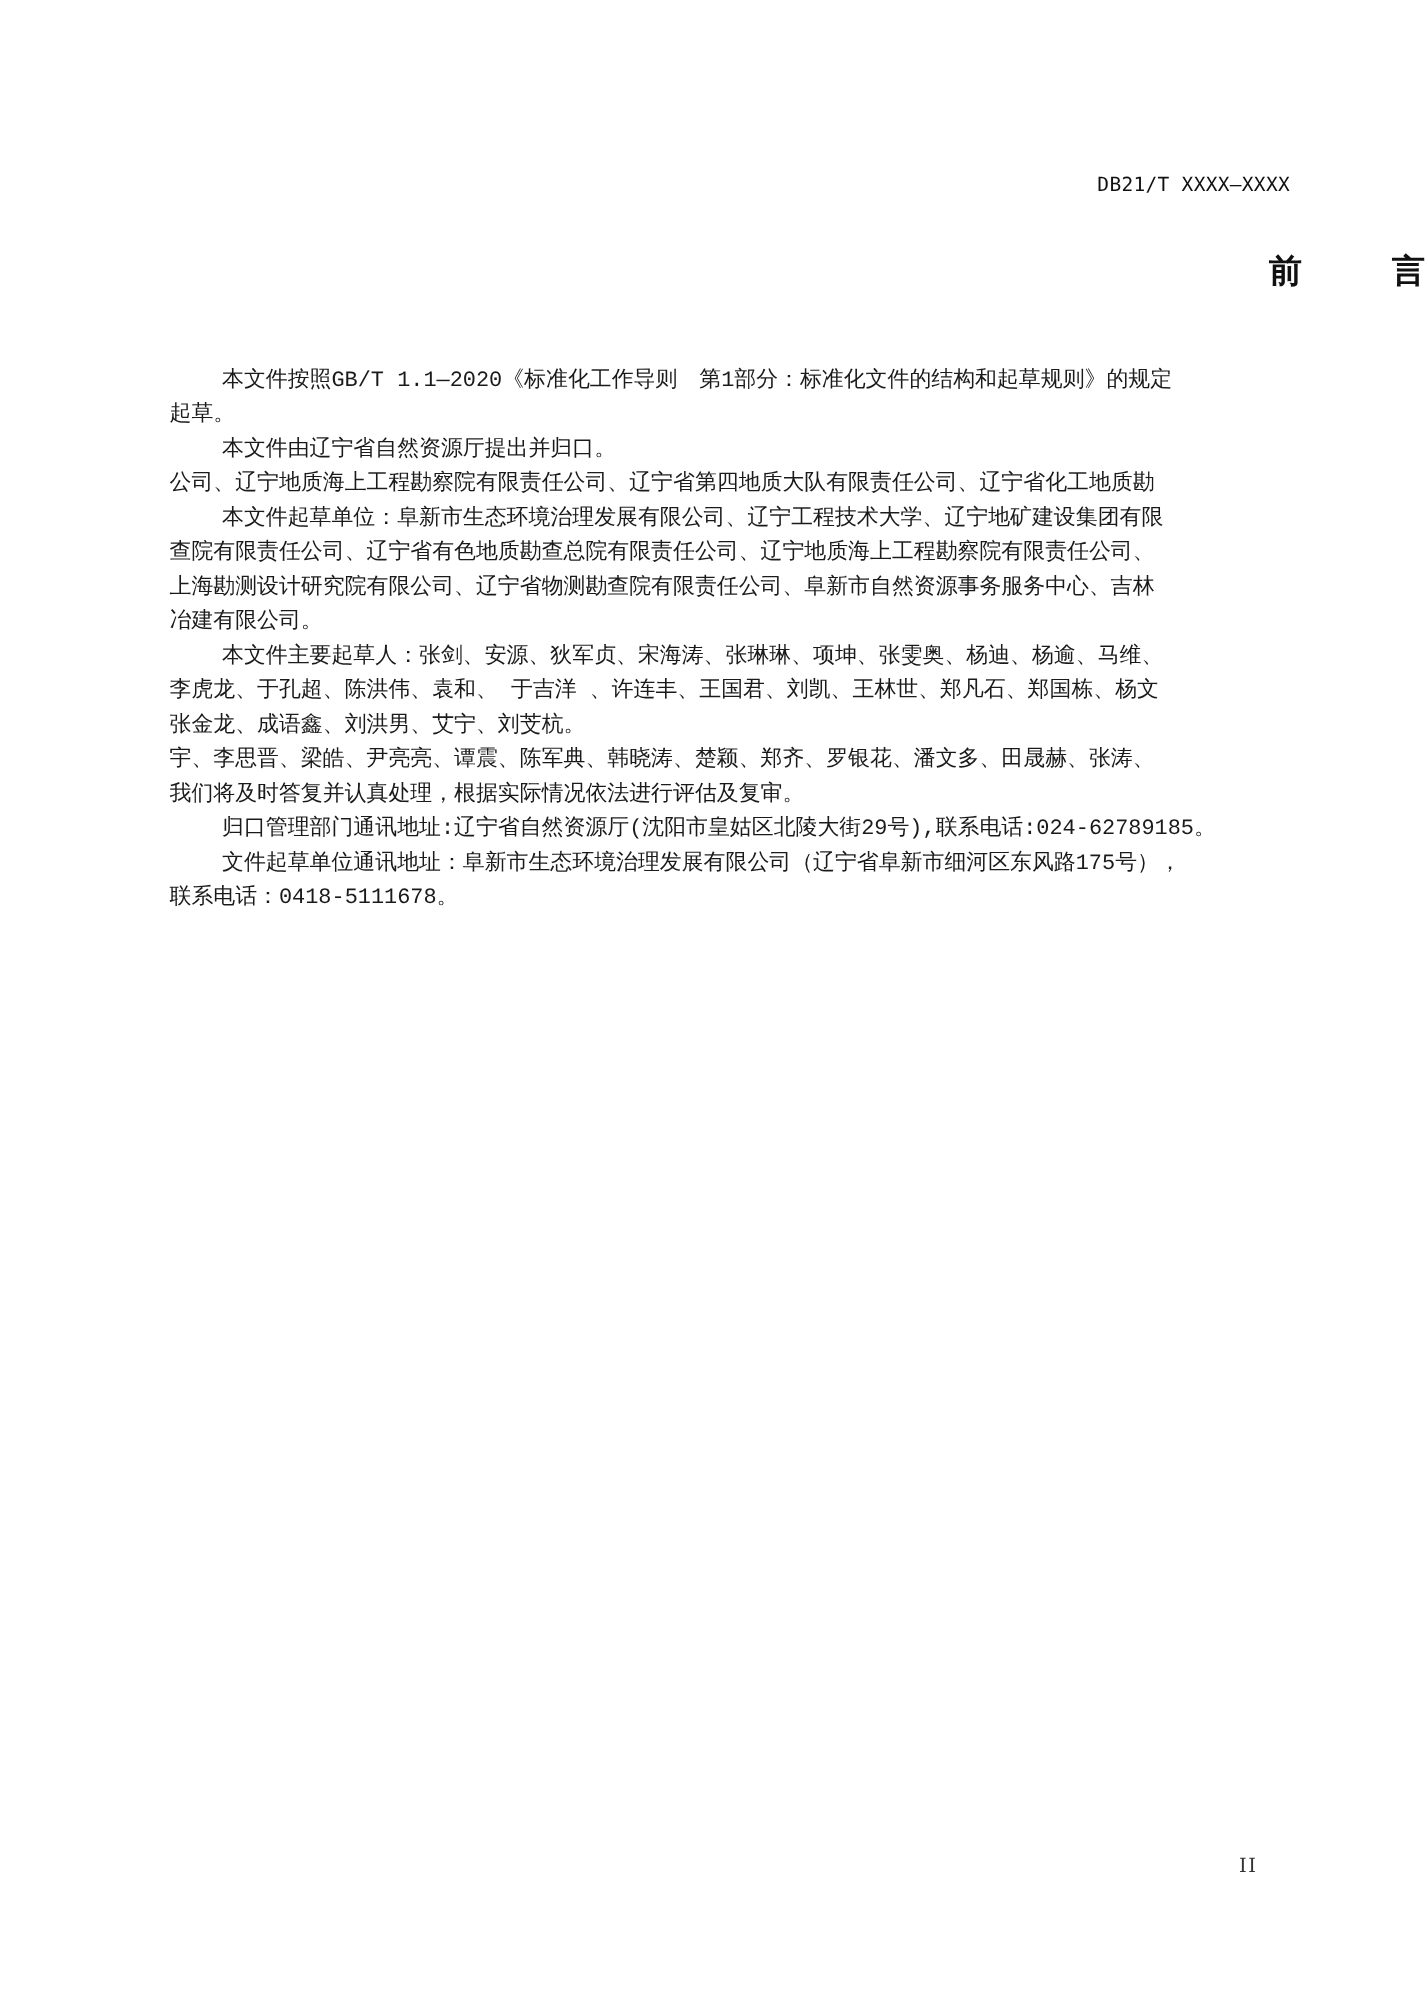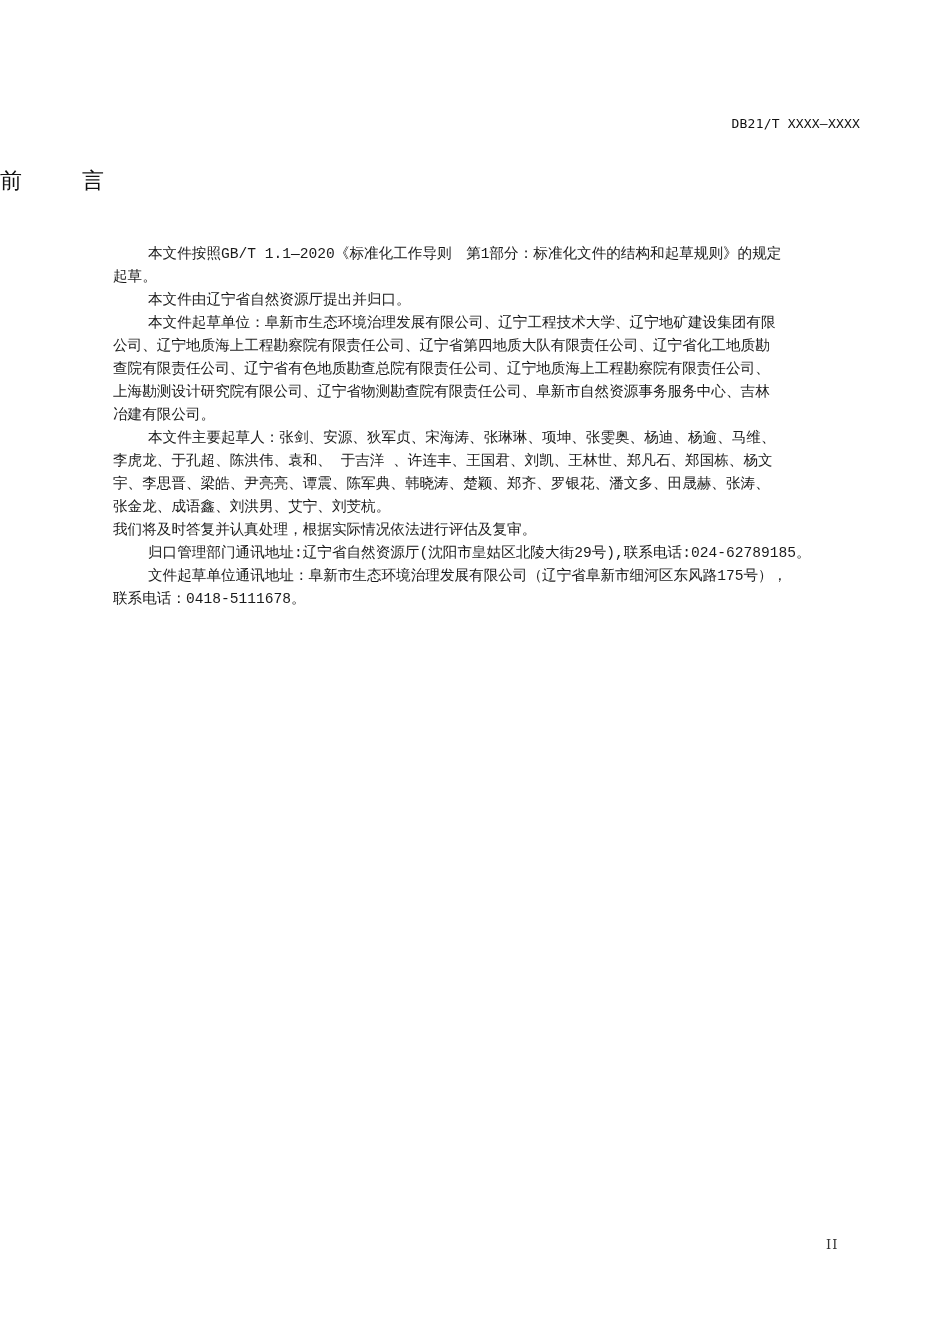--- a/index.html
+++ b/index.html
@@ -29,24 +29,24 @@
       font-family: "DejaVu Sans Mono", "Liberation Mono", monospace;
       font-size: 13px;
       letter-spacing: 0.2px;
       color: #111;
     }
     .title {
       position: absolute;
       left: 0;
       width: 950px;
       top: 166px;
-      text-align: left;
+      text-align: right;
       font-family: "DejaVu Sans", "Liberation Sans", sans-serif;
       font-size: 22px;
-      font-weight: normal;
+      font-weight: bold;
       color: #111;
     }
     .title span { display: inline-block; }
     .title .gap { width: 60px; }
     .body-text {
       position: absolute;
       left: 113px;
       top: 243px;
       width: 750px;
       font-size: 14.6px;
@@ -83,32 +83,32 @@
     <p class="para">
       <span class="line indent">本文件按照GB/T 1.1—2020《标准化工作导则　第1部分：标准化文件的结构和起草规则》的规定</span>
       <span class="line">起草。</span>
     </p>
 
     <p class="para">
       <span class="line indent">本文件由辽宁省自然资源厅提出并归口。</span>
     </p>
 
     <p class="para">
+      <span class="line">公司、辽宁地质海上工程勘察院有限责任公司、辽宁省第四地质大队有限责任公司、辽宁省化工地质勘</span>
       <span class="line indent">本文件起草单位：阜新市生态环境治理发展有限公司、辽宁工程技术大学、辽宁地矿建设集团有限</span>
-      <span class="line">公司、辽宁地质海上工程勘察院有限责任公司、辽宁省第四地质大队有限责任公司、辽宁省化工地质勘</span>
       <span class="line">查院有限责任公司、辽宁省有色地质勘查总院有限责任公司、辽宁地质海上工程勘察院有限责任公司、</span>
       <span class="line">上海勘测设计研究院有限公司、辽宁省物测勘查院有限责任公司、阜新市自然资源事务服务中心、吉林</span>
       <span class="line">冶建有限公司。</span>
     </p>
 
     <p class="para">
       <span class="line indent">本文件主要起草人：张剑、安源、狄军贞、宋海涛、张琳琳、项坤、张雯奥、杨迪、杨逾、马维、</span>
       <span class="line">李虎龙、于孔超、陈洪伟、袁和、 于吉洋 、许连丰、王国君、刘凯、王林世、郑凡石、郑国栋、杨文</span>
+      <span class="line">张金龙、成语鑫、刘洪男、艾宁、刘芠杭。</span>
       <span class="line">宇、李思晋、梁皓、尹亮亮、谭震、陈军典、韩晓涛、楚颖、郑齐、罗银花、潘文多、田晟赫、张涛、</span>
-      <span class="line">张金龙、成语鑫、刘洪男、艾宁、刘芠杭。</span>
     </p>
 
     <p class="para">
       <span class="line">我们将及时答复并认真处理，根据实际情况依法进行评估及复审。</span>
     </p>
 
     <p class="para">
       <span class="line indent">归口管理部门通讯地址:辽宁省自然资源厅(沈阳市皇姑区北陵大街29号),联系电话:024-62789185。</span>
     </p>
 

